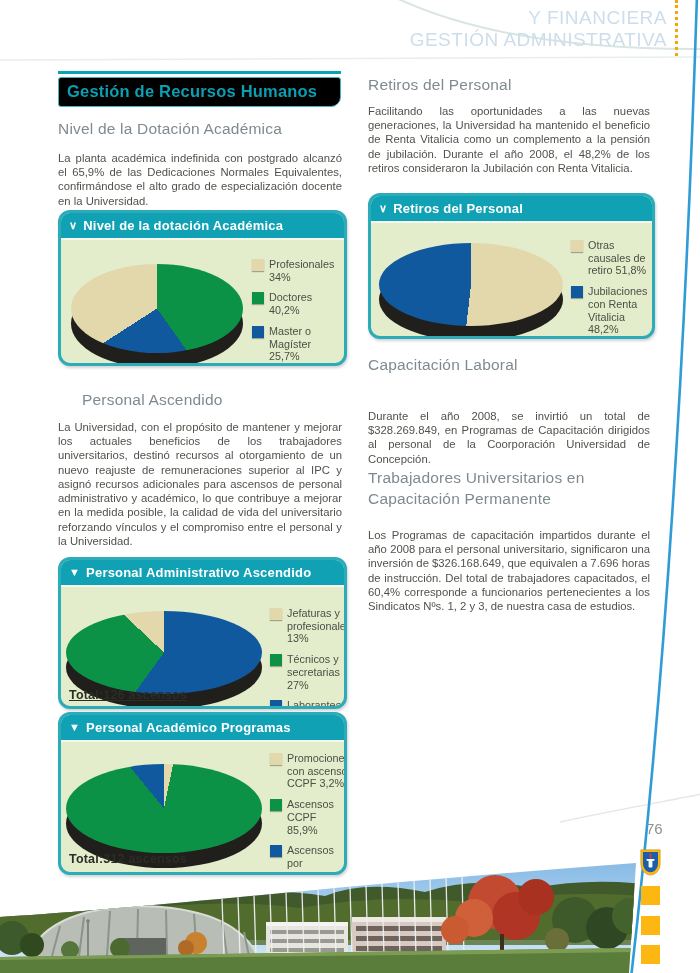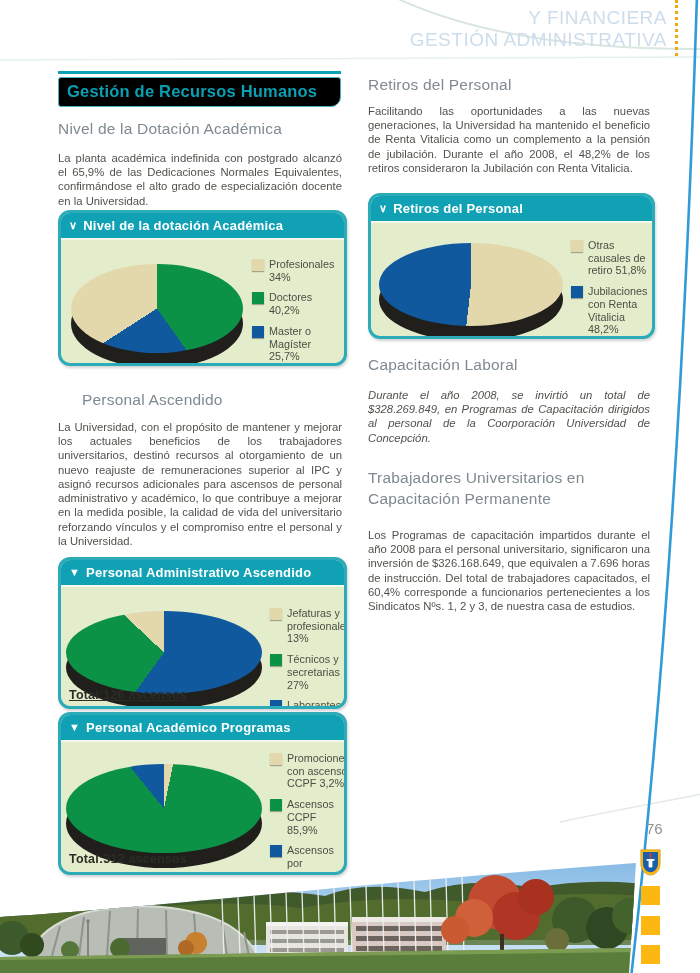--- a/index.html
+++ b/index.html
@@ -185,21 +185,21 @@
           </div>
           <div class="legend-item">
             <span class="swatch" style="background: rgb(16, 89, 159);"></span>
             <span class="legend-text">Jubilaciones con Renta Vitalicia 48,2%</span>
           </div>
         </div>
     </div>
   </div>
 
   <div class="section-heading" style="left:368px;top:355px;width:282px;">Capacitación Laboral</div>
-  <div class="body-text" style="left:368px;top:388px;width:282px;font-style:italic;">Durante el año 2008, se invirtió un total de $328.269.849, en Programas  de Capacitación dirigidos al personal de la Coorporación Universidad de Concepción.</div>
+  <div class="body-text" style="left:368px;top:409px;width:282px;">Durante el año 2008, se invirtió un total de $328.269.849, en Programas  de Capacitación dirigidos al personal de la Coorporación Universidad de Concepción.</div>
 
   <div class="section-heading" style="left:368px;top:468px;width:250px;">Trabajadores Universitarios en Capacitación Permanente</div>
   <div class="body-text" style="left:368px;top:528px;width:282px;">Los Programas de capacitación impartidos durante el año 2008 para el personal universitario, significaron una inversión de $326.168.649, que equivalen a 7.696 horas de instrucción. Del total de trabajadores capacitados, el 60,4% corresponde a funcionarios pertenecientes a los Sindicatos Nºs. 1, 2 y 3, de nuestra casa de estudios.</div>
 
   <div class="page-number">76</div>
 
   <svg class="logo" width="21" height="27" viewBox="0 0 21 27">
     <path d="M0.8,0.8 h19.4 v13.5 c0,6.5 -4.3,11.8 -9.7,11.8 c-5.4,0 -9.7,-5.3 -9.7,-11.8 Z" fill="#fcb712" stroke="#c8901c" stroke-width="0.6"></path>
     <path d="M3,3 h15 v11 c0,5.2 -3.3,9.3 -7.5,9.3 c-4.2,0 -7.5,-4.1 -7.5,-9.3 Z" fill="#1b5faa"></path>
     <rect x="8.6" y="10" width="3.8" height="8.5" rx="1.2" fill="#ffffff"></rect>

